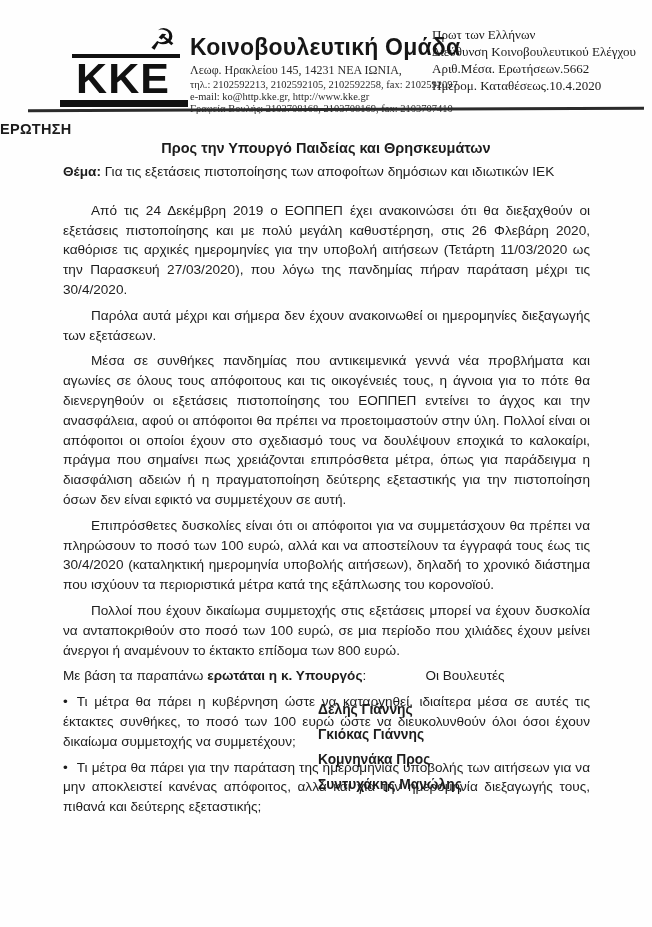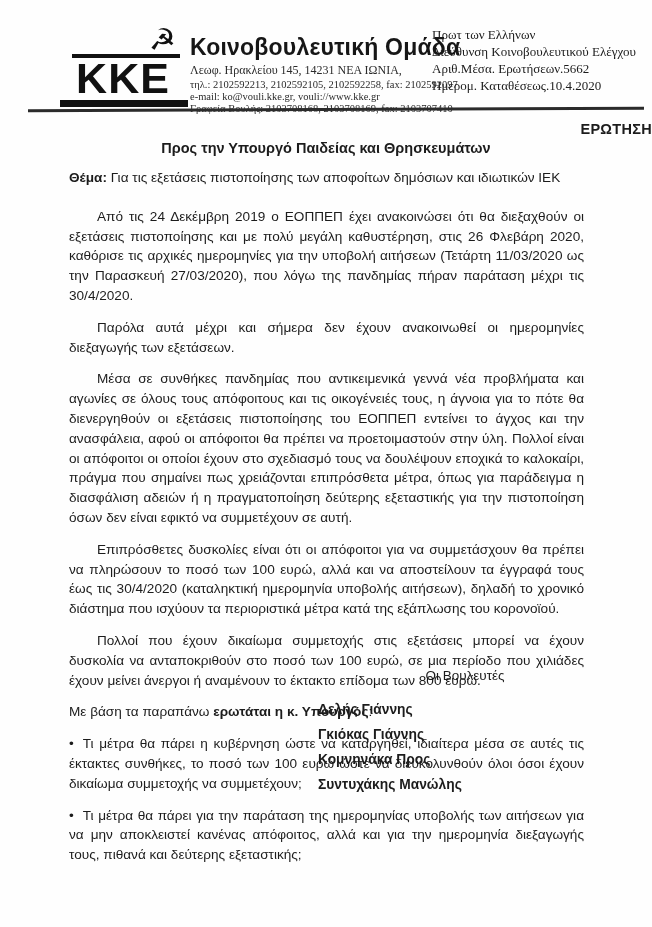--- a/index.html
+++ b/index.html
@@ -87,21 +87,21 @@
     left: 28px;
     right: 8px;
     top: 108px;
     height: 3px;
     background: #2b2b2b;
     transform: rotate(-0.25deg);
   }
 
   
   .doc-title {
-    text-align: right;
+    text-align: left;
     font-size: 14.5px;
     font-weight: bold;
     margin-top: 9px;
     letter-spacing: 0.3px;
   }
   .doc-recipient {
     text-align: center;
     font-size: 14.5px;
     font-weight: bold;
     margin-top: 3px;
@@ -112,21 +112,21 @@
     padding: 0 56px 0 57px;
     font-size: 13.6px;
     line-height: 19.8px;
     text-align: justify;
     color: #1c1c1c;
   }
   .subject-line { margin-top: 17px; }
   .subject-label { font-weight: bold; }
 
   .body-paragraphs { margin-top: 19px; }
-  .content p { margin: 12px; }
+  .content p { margin: 6px; }
   .content p.indent { text-indent: 28px; }
 
   .question-intro { margin-top: 20px; }
   .question-intro .bold { font-weight: bold; }
 
   .bullet-item { margin-top: 0; }
   .bullet-glyph { margin-right: 9px; }
 
   
   .signature-caption {
@@ -158,21 +158,21 @@
       <div class="kke-symbol">☭</div>
       <div class="kke-bar-top"></div>
       <div class="kke-text">KKE</div>
       <div class="kke-bar-bottom"></div>
     </div>
 
     <div class="group-block">
       <div class="group-title">Κοινοβουλευτική Ομάδα</div>
       <div class="group-line">Λεωφ. Ηρακλείου 145, 14231 ΝΕΑ ΙΩΝΙΑ,</div>
       <div class="group-line small">τηλ.: 2102592213, 2102592105, 2102592258, fax: 2102592097</div>
-      <div class="group-line small">e-mail: ko@vouli.kke.gr, vouli://www.kke.gr</div>
+      <div class="group-line small">e-mail: ko@http.kke.gr, http://www.kke.gr</div>
       <div class="group-line small">Γραφεία Βουλής: 2103708168, 2103708169, fax: 2103707410</div>
     </div>
 
     <div class="registry-block">
       <div>Πρωτ των Ελλήνων</div>
       <div>Διεύθυνση Κοινοβουλευτικού Ελέγχου</div>
       <div>Αριθ.Μέσα. Ερωτήσεων.5662</div>
       <div>Ημερομ. Καταθέσεως.10.4.2020</div>
     </div>
 

